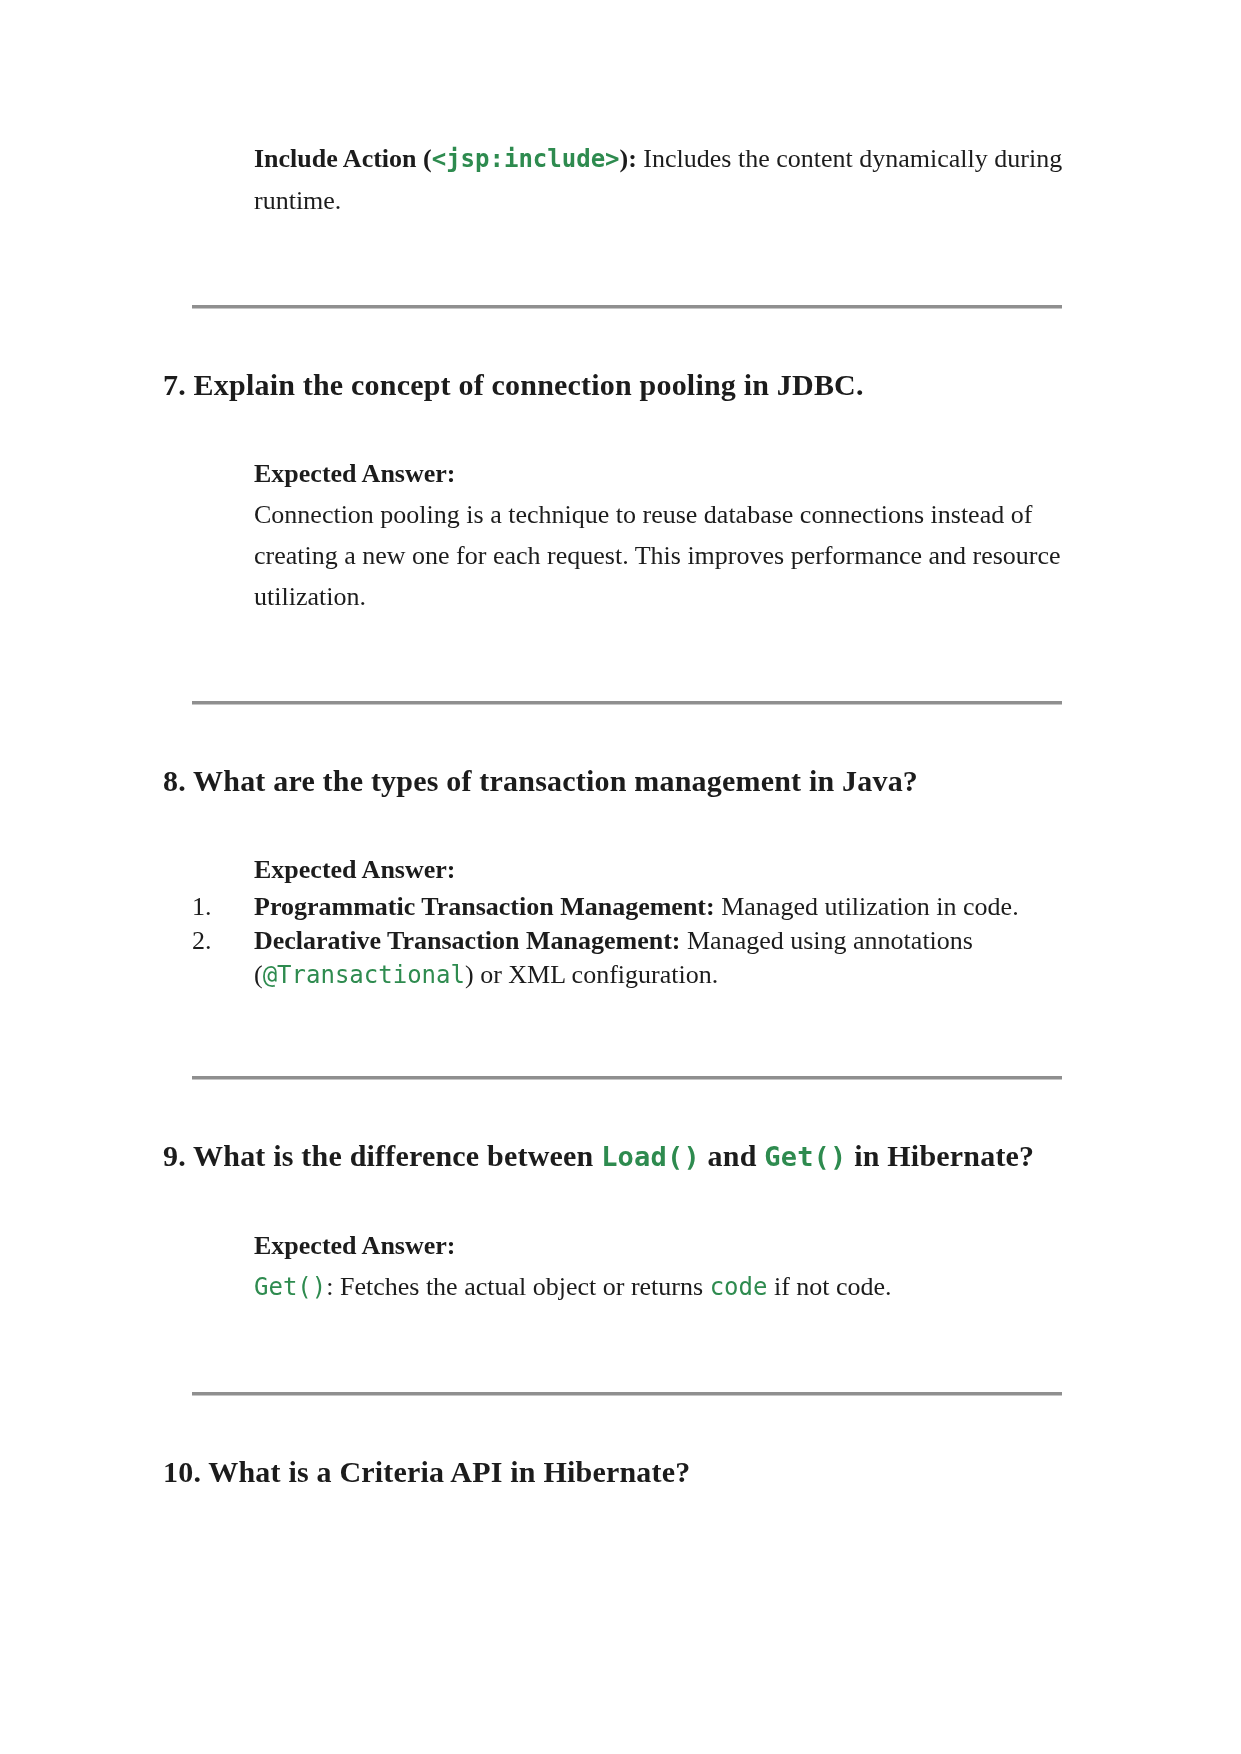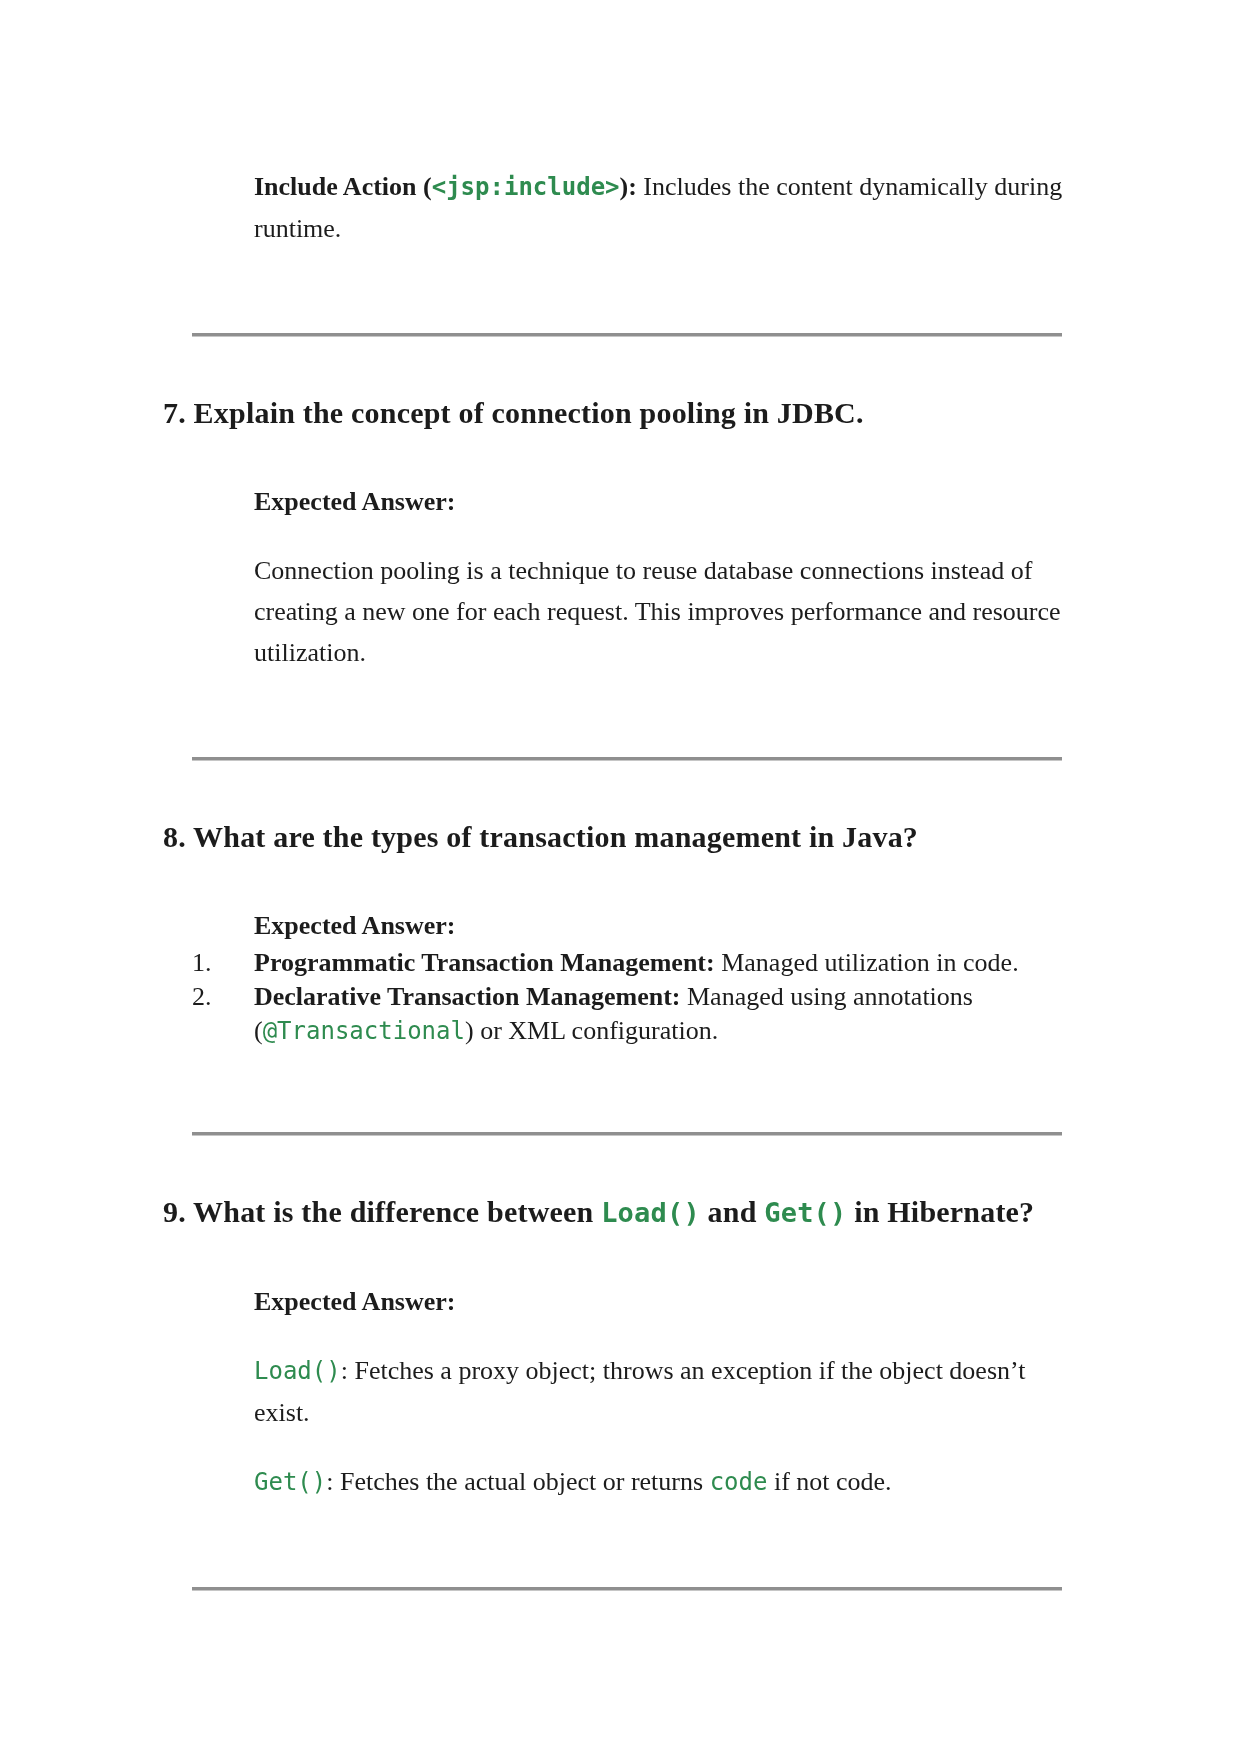--- a/index.html
+++ b/index.html
@@ -22,21 +22,20 @@
     padding: 138px 173px 0 163px;
   }
   .para {
     font-size: 26px;
     line-height: 41px;
     margin: 0;
   }
   .para.indent {
     margin-left: 91px;
     max-width: 815px;
-    margin-top: 28px;
   }
   .heading {
     font-size: 30px;
     font-weight: bold;
     line-height: 40px;
     margin: 8px 0 48px 0;
     letter-spacing: 0.2px;
   }
   .rule {
     height: 3px;
@@ -91,16 +90,16 @@
         <span class="item-text"><span class="seg b">Programmatic Transaction Management:</span><span class="seg"> Managed utilization in code.</span></span>
       </div>
       <div class="list-item">
         <span class="item-num">2.</span>
         <span class="item-text"><span class="seg b">Declarative Transaction Management:</span><span class="seg"> Managed using annotations (</span><span class="seg code">@Transactional</span><span class="seg">) or XML configuration.</span></span>
       </div>
     </div>
     <div class="rule"></div>
     <div class="heading"><span class="seg">9. What is the difference between </span><span class="seg code b">Load()</span><span class="seg"> and </span><span class="seg code b">Get()</span><span class="seg"> in Hibernate?</span></div>
     <div class="para indent"><span class="seg b">Expected Answer:</span></div>
-    <div class="para indent"><span class="seg code">Load()</span><span class="seg">: Fetches a proxy object; throws an exception if the object doesn’t exist.</span></div>
     <div class="para indent"><span class="seg code">Get()</span><span class="seg">: Fetches the actual object or returns </span><span class="seg code">code</span><span class="seg"> if not code.</span></div>
     <div class="rule"></div>
+    <div class="heading"><span class="seg">10. What is a Criteria API in Hibernate?</span></div>
   </div>
 
 </body></html>

